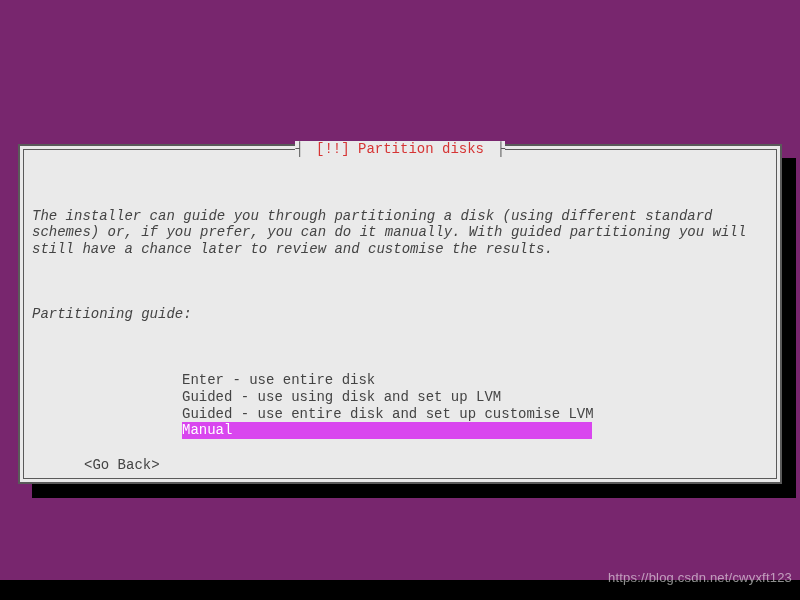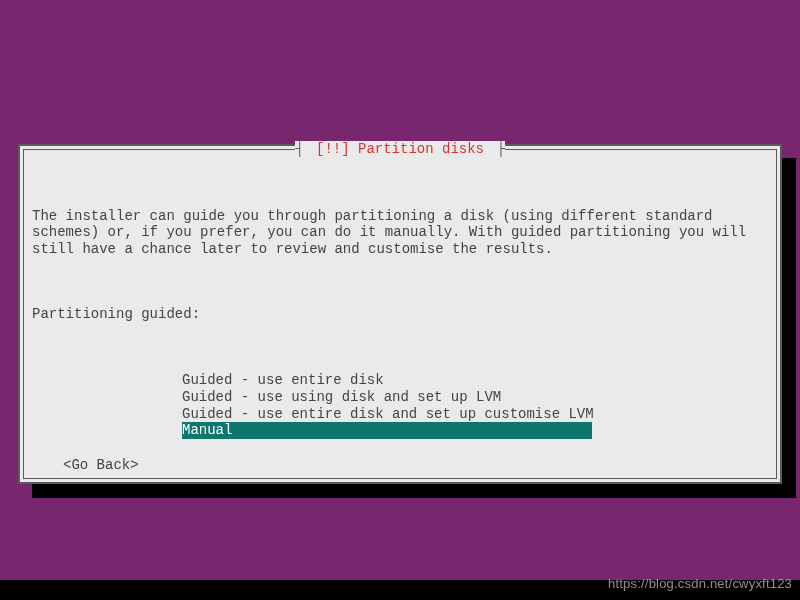--- a/index.html
+++ b/index.html
@@ -48,84 +48,84 @@
     display: inline-block;
     background: #eaeaea;
     padding: 0 4px;
     color: #d63434;
     white-space: pre;
   }
   .body-text {
     color: #444;
     white-space: pre-wrap;
   }
-  .para { margin-bottom: 14px; }
+  .para { margin-bottom: 14px; font-style: italic; }
   .options {
     margin-left: 150px;
     margin-top: 2px;
     margin-bottom: 18px;
   }
   .opt {
     color: #444;
     white-space: pre;
   }
   .opt.sel {
-    background: #0f766e;
+    background: #d946ef;
     color: #fff;
     display: inline-block;
     padding-right: 0;
     min-width: 410px;
   }
   .goback {
-    margin-left: 31px;
+    margin-left: 52px;
     color: #444;
     white-space: pre;
   }
   .footer {
     position: absolute;
     left: 0;
     bottom: 0;
     width: 800px;
     height: 20px;
     background: #000;
     color: #cfcfcf;
     font-family: "Courier New", Courier, monospace;
     font-size: 13px;
     padding: 2px 4px;
     white-space: pre;
   }
   .watermark {
     position: absolute;
     right: 8px;
-    bottom: 8px;
+    bottom: 14px;
     color: rgba(255,255,255,0.55);
     font-family: Arial, sans-serif;
     font-size: 13px;
     letter-spacing: 0.2px;
   }
 </style>
 </head>
 <body>
 
 <div class="shadow"></div>
 
 <div class="dialog">
   <div class="dialog-inner">
 
     <div class="title-wrap">
       <span style="color:#5a5a5a;background:#eaeaea;">┤ </span><span class="title">[!!] Partition disks</span><span style="color:#5a5a5a;background:#eaeaea;"> ├</span>
     </div>
 
     <div class="body-text">
       <div class="para">The installer can guide you through partitioning a disk (using different standard schemes) or, if you prefer, you can do it manually. With guided partitioning you will still have a chance later to review and customise the results.</div>
-      <div class="para">Partitioning guided:</div>
+      <div class="para">Partitioning guide:</div>
     </div>
 
     <div class="options">
-      <div class="opt">Guided - use entire disk</div>
+      <div class="opt">Enter - use entire disk</div>
       <div class="opt">Guided - use using disk and set up LVM</div>
       <div class="opt">Guided - use entire disk and set up customise LVM</div>
       <div><span class="opt sel">Manual</span></div>
     </div>
 
     <div class="goback">&lt;Go Back&gt;</div>
 
   </div>
 </div>
 

